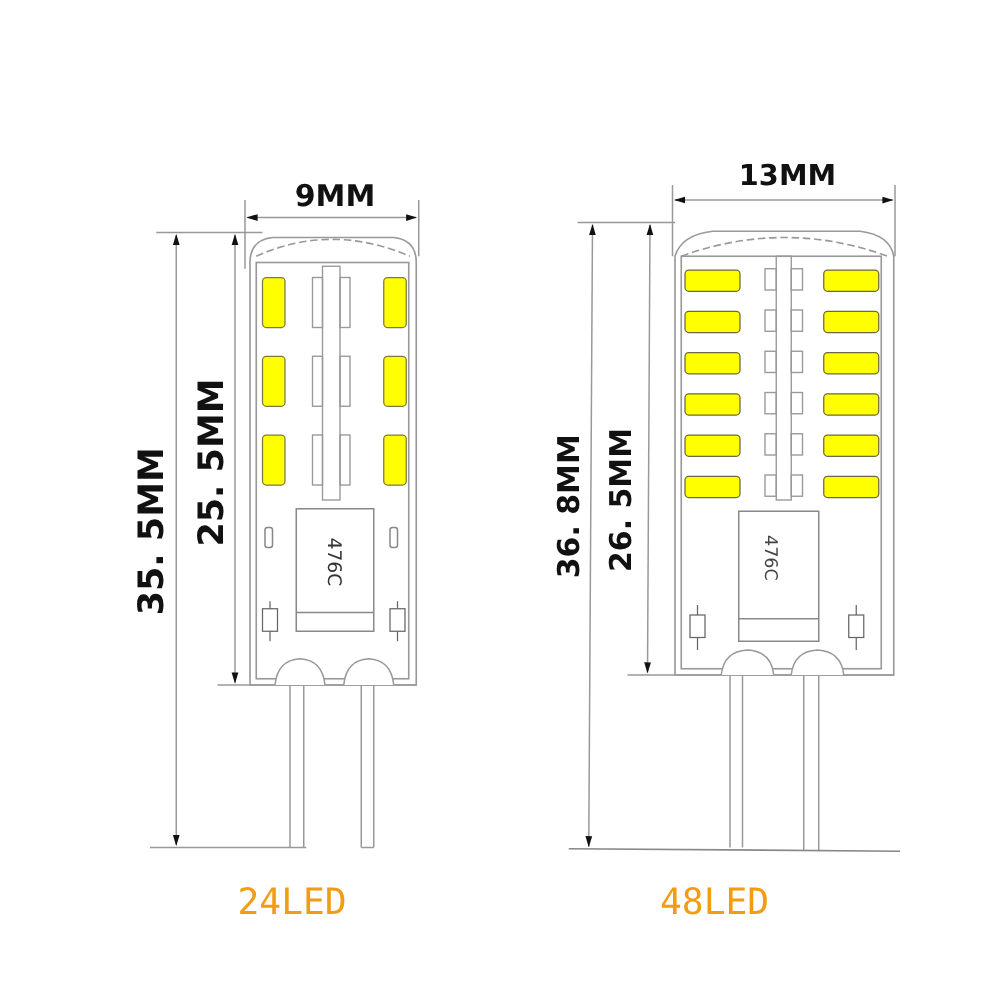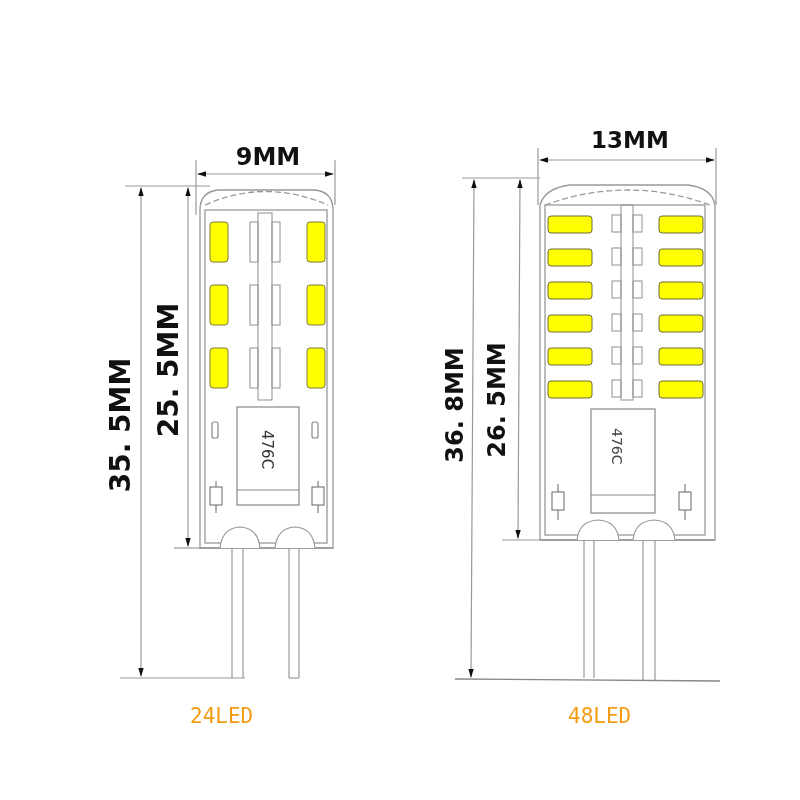--- a/index.html
+++ b/index.html
@@ -1,21 +1,21 @@
 <!DOCTYPE html>
 <html><head>
   <meta charset="utf-8">
   <style>
     html, body { margin: 0; padding: 0; background: #ffffff; }
     body { width: 800px; height: 800px; position: relative; overflow: hidden;
            font-family: "DejaVu Sans", sans-serif; }
     #canvas { position: absolute; left: 0; top: 0; width: 800px; height: 800px; }
     .dimtext { font-family: "DejaVu Sans", sans-serif; font-weight: bold; fill: #111; }
     .label { position: absolute; font-family: "DejaVu Sans Mono", monospace;
-             font-size: 21px; color: #f39c12; letter-spacing: 0px; }
+             font-size: 29px; color: #f39c12; letter-spacing: 0px; }
   </style>
 </head>
 <body>
 
 <svg id="canvas" width="800" height="800" viewBox="0 0 800 800" xmlns="http://www.w3.org/2000/svg">
   <defs>
     <marker id="arr" viewBox="0 0 10 10" refX="9" refY="5" markerWidth="9" markerHeight="12" orient="auto-start-reverse" markerUnits="userSpaceOnUse">
       <path d="M0,2 L10,5 L0,8 z" fill="#111"></path>
     </marker>
   </defs>
@@ -172,13 +172,13 @@
     <g stroke="#999" stroke-width="1.2" fill="none">
       <line x1="474" y1="180" x2="471" y2="677" marker-start="url(#arr)" marker-end="url(#arr)"></line>
       <line x1="520" y1="180" x2="518" y2="538" marker-start="url(#arr)" marker-end="url(#arr)"></line>
     </g>
     <text class="dimtext" font-size="24" text-anchor="middle" transform="translate(463,405) rotate(-90)">36. 8MM</text>
     <text class="dimtext" font-size="24" text-anchor="middle" transform="translate(505,400) rotate(-90)">26. 5MM</text>
   </g>
 </svg>
 
 <div class="label" style="left:190px; top:704px;">24LED</div>
-<div class="label" style="left:528px; top:704px;margin-left:40px;">48LED</div>
+<div class="label" style="left:528px; top:704px;">48LED</div>
 
 </body></html>

